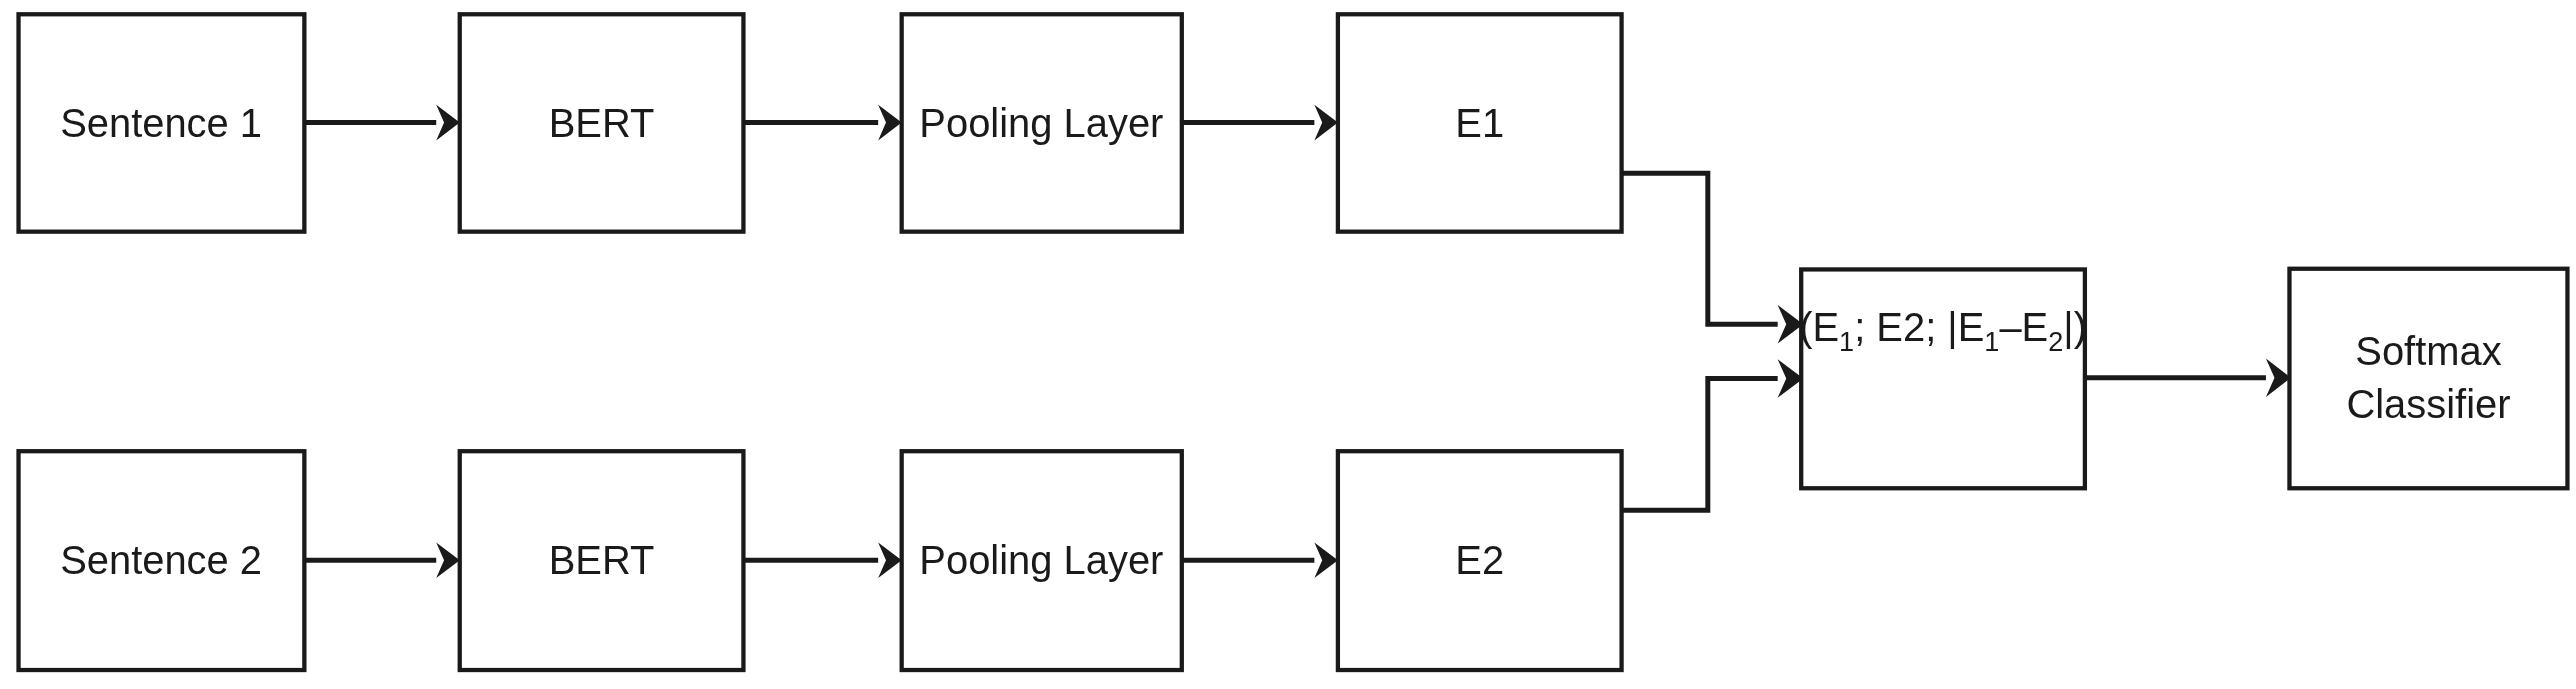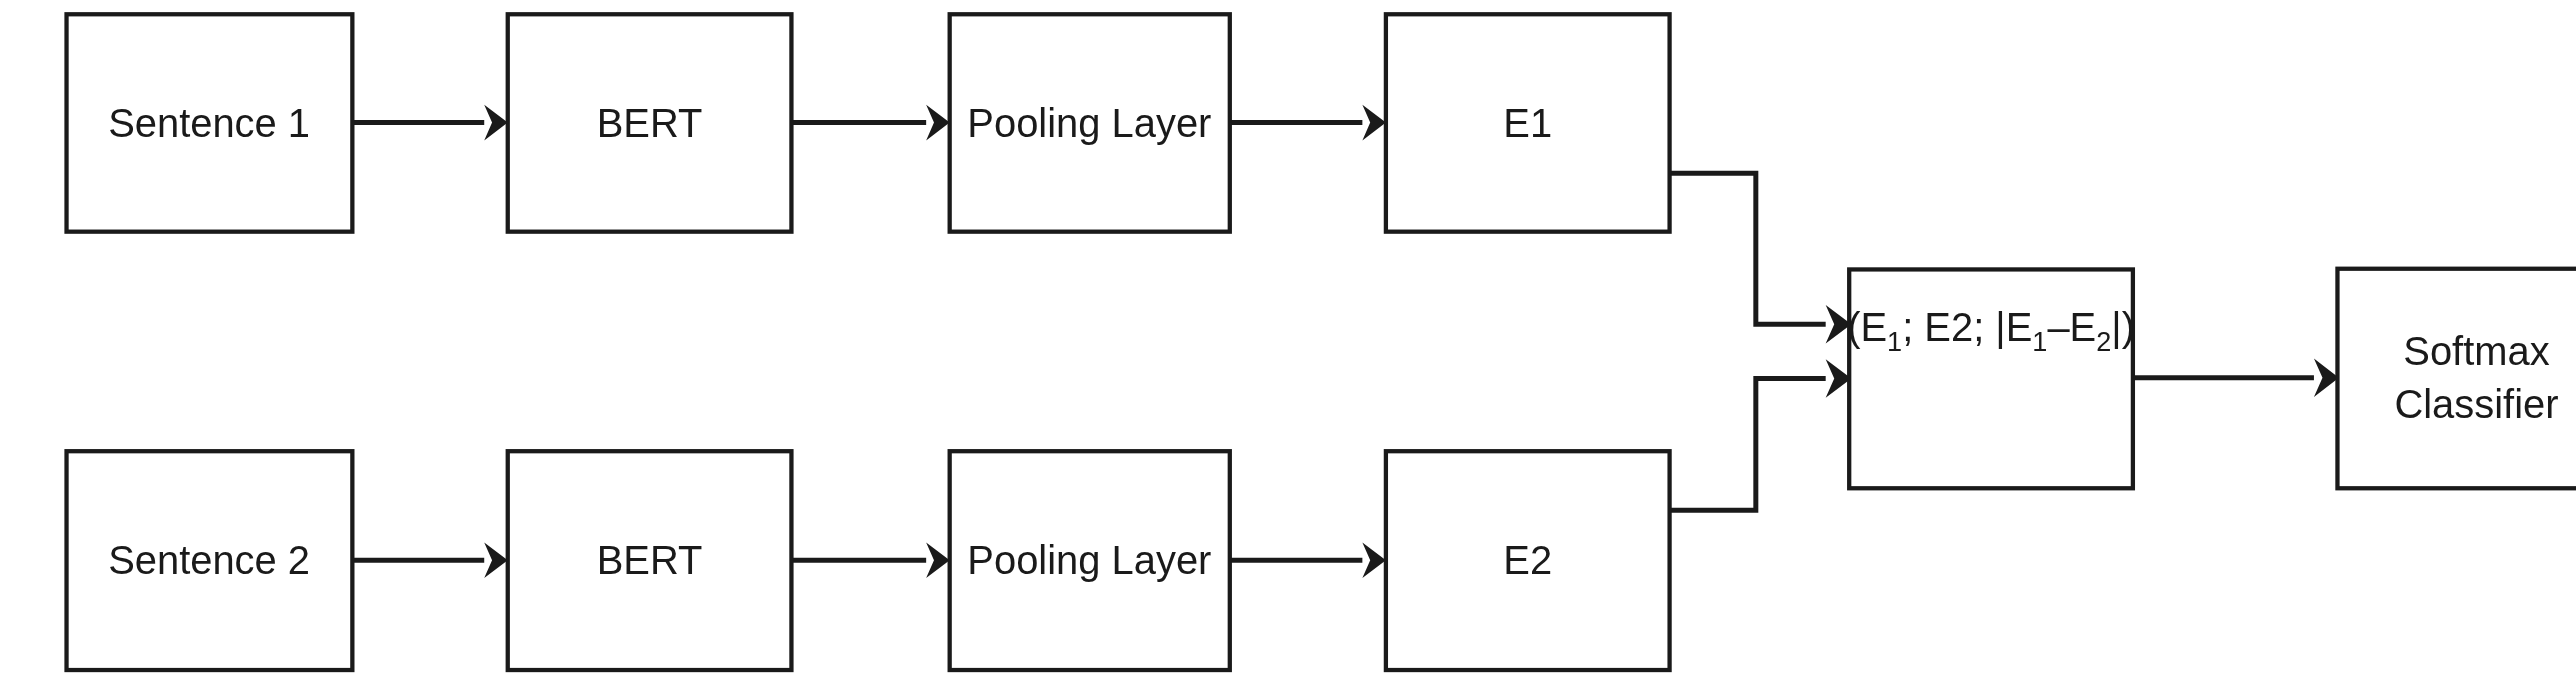--- a/index.html
+++ b/index.html
@@ -12,21 +12,20 @@
     width: 2576px;
     height: 690px;
     overflow: hidden;
     font-family: "Liberation Sans", sans-serif;
   }
   #diagram-root {
     position: relative;
     width: 2087px;
     height: 690px;
     background: #ffffff;
-    margin-left: 48px;
   }
   svg#diagram-canvas {
     display: block;
     width: 2576px;
     height: 690px;
   }
   .node-rect {
     fill: #ffffff;
     stroke: #1a1a1a;
     stroke-width: 6;

